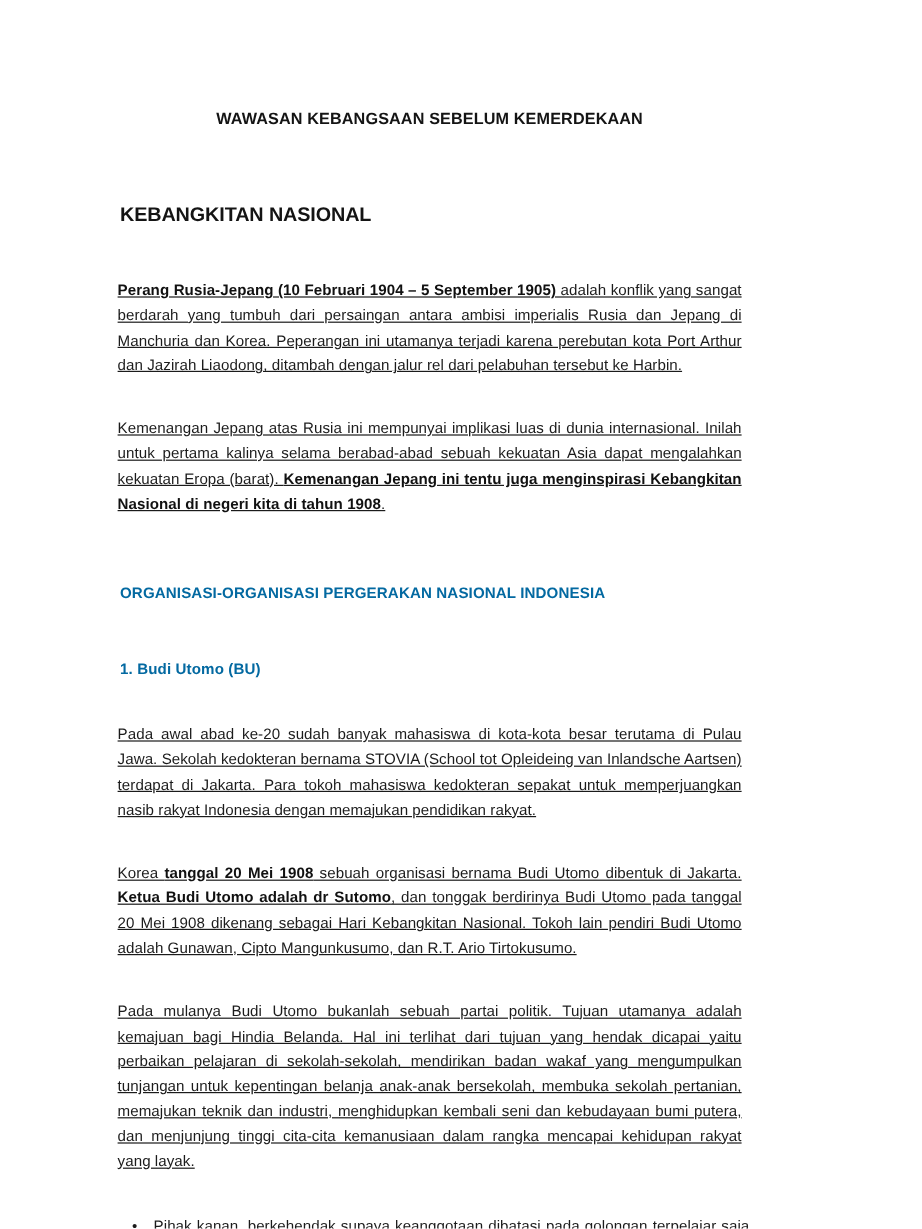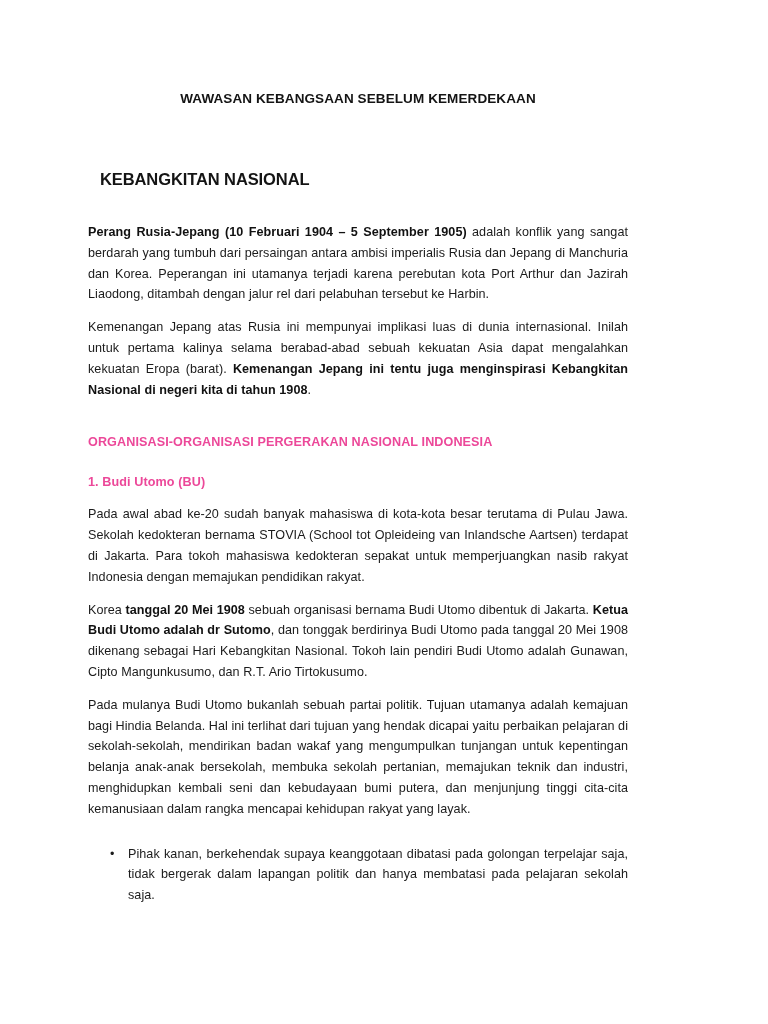--- a/index.html
+++ b/index.html
@@ -34,34 +34,35 @@
     font-weight: bold;
     margin: 12px;
     padding-top: 48px;
     line-height: 22px;
     color: #141414;
     letter-spacing: -0.1px;
   }
   .subsection-heading {
     font-size: 12.6px;
     font-weight: bold;
-    margin: 0;
+    margin: 12px;
     line-height: 20px;
-    color: #ec4899;
+    color: #0369a1;
     letter-spacing: 0.1px;
   }
   p.body-text {
     font-size: 12.6px;
     line-height: 20.8px;
     text-align: justify;
-    margin: 0;
+    margin: 10px;
     letter-spacing: 0.05px;
     color: #1b1b1b;
     -webkit-hyphens: none;
     hyphens: none;
+    text-decoration: underline;
   }
   .gap-lg { height: 20px; }
   .gap-md { height: 12px; }
   b, strong { font-weight: bold; color: #111111; }
   ul.bullets {
     margin: 0;
     padding: 0;
     list-style: none;
   }
   ul.bullets li {

